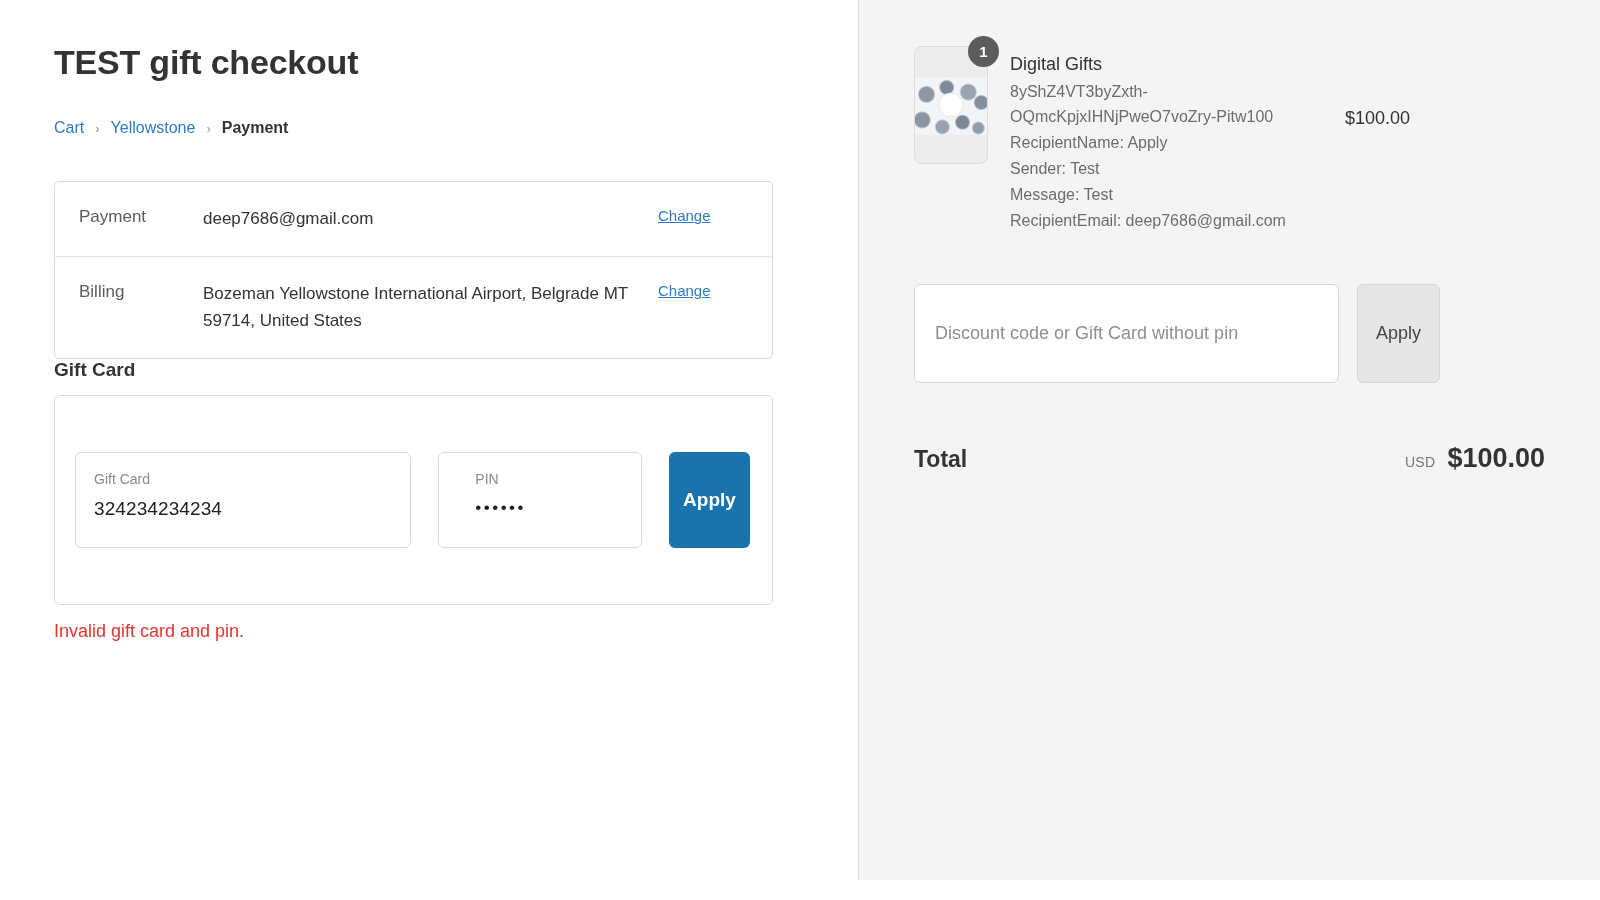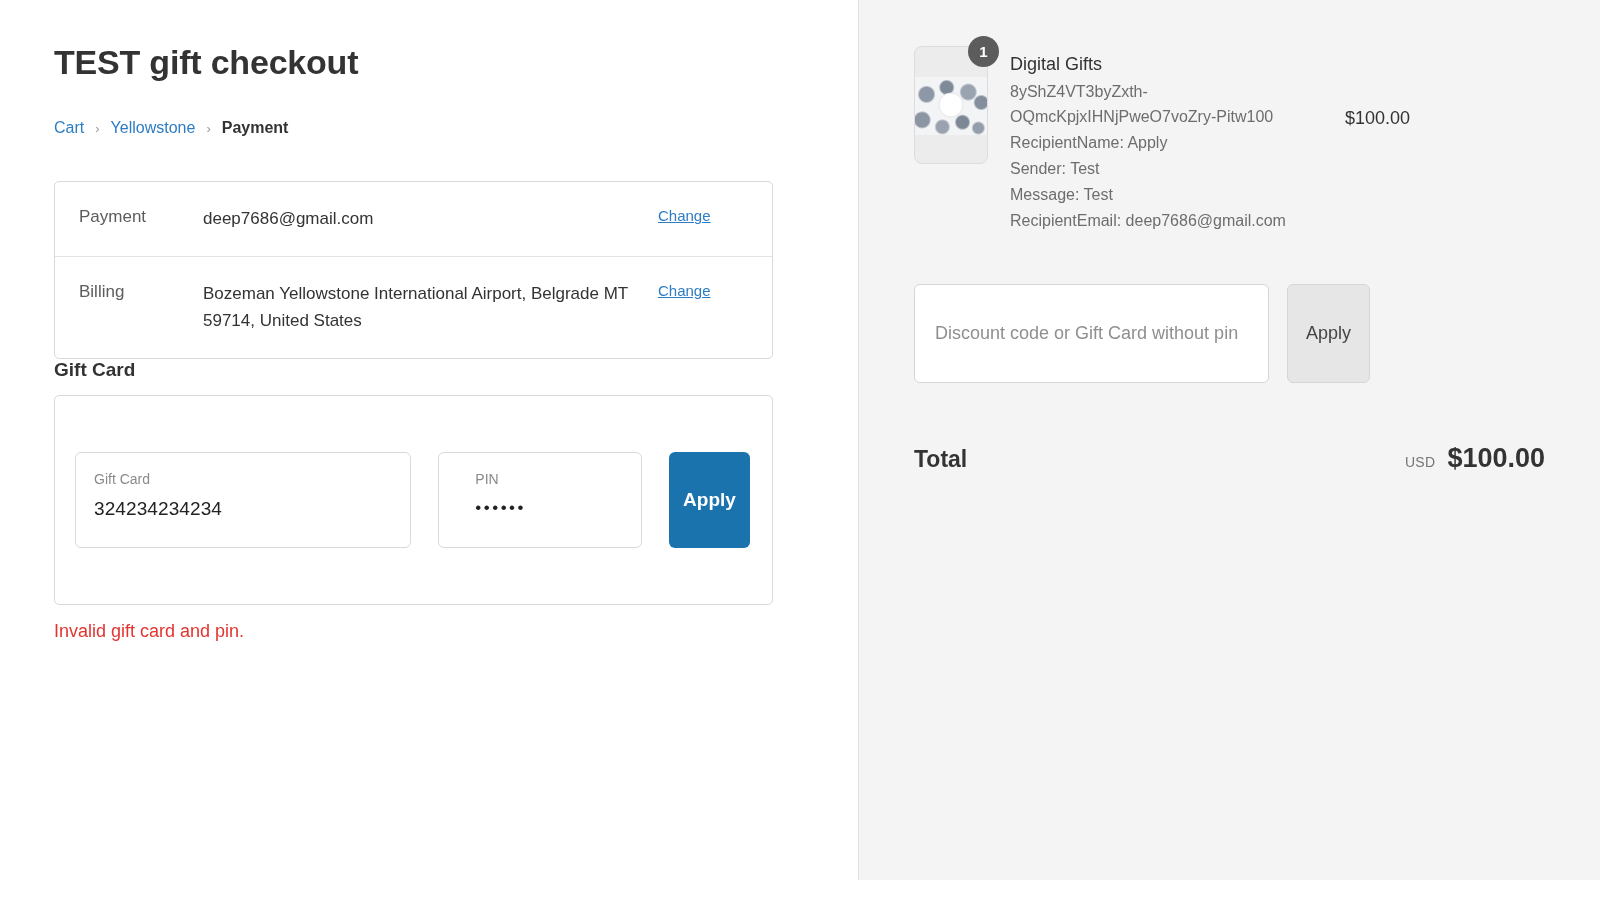--- a/index.html
+++ b/index.html
@@ -259,21 +259,21 @@
     white-space: nowrap;
   }
 
   .discount-row {
     display: flex;
     align-items: center;
     gap: 18px;
     margin-top: 50px;
   }
   .discount-input {
-    width: 355px;
+    width: 425px;
     height: 99px;
     border: 1px solid #d6d6d6;
     border-radius: 6px;
     background: #ffffff;
     font-family: "Liberation Sans", sans-serif;
     font-size: 18px;
     color: #333333;
     padding: 0 20px;
     outline: none;
   }

